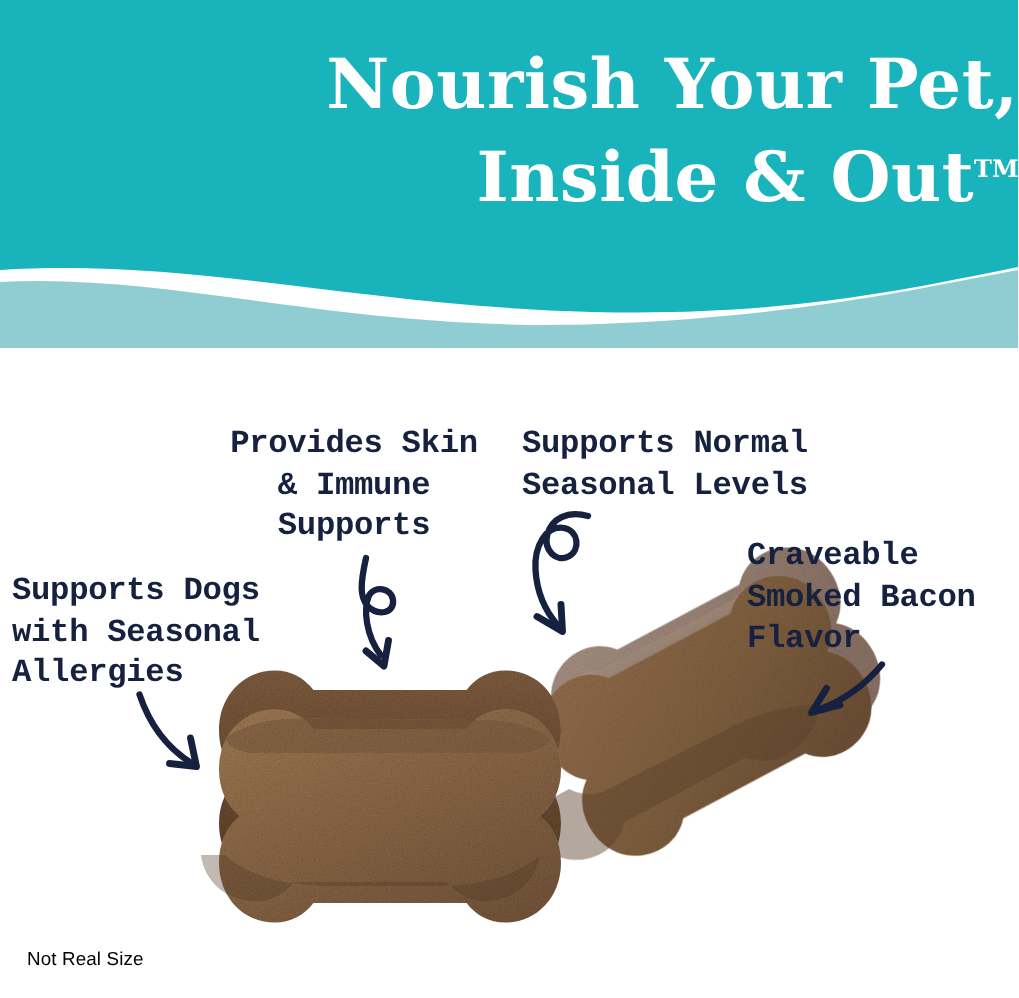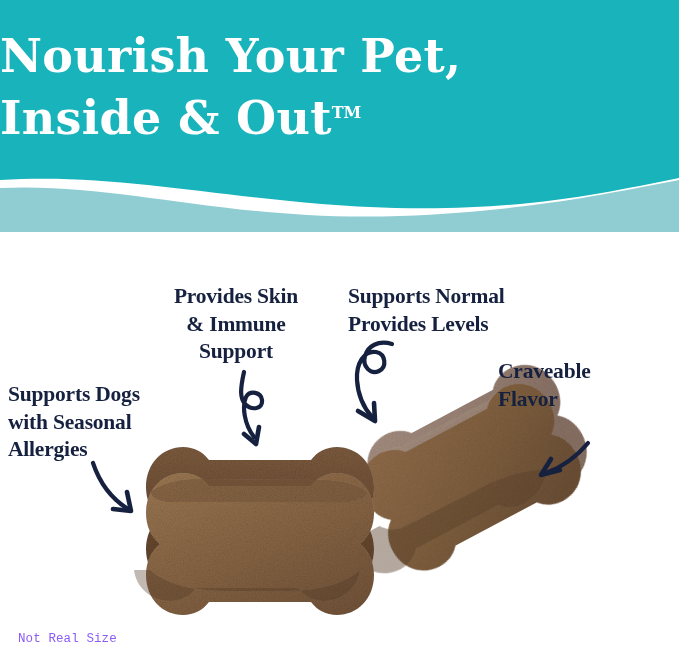--- a/index.html
+++ b/index.html
@@ -36,42 +36,42 @@
     position: absolute;
     left: 0;
     top: 0;
     display: block;
   }
   .banner-title {
     position: absolute;
     left: 0;
     top: 26px;
     width: 679px;
-    text-align: left;
+    text-align: right;
     color: #ffffff;
     font-family: "DejaVu Serif", "Liberation Serif", serif;
     font-weight: bold;
     font-size: 46px;
     line-height: 1.34;
     letter-spacing: 0.3px;
     z-index: 3;
   }
   .banner-line { display: block; white-space: nowrap; }
   .tm {
     font-size: 16px;
     vertical-align: super;
     font-weight: bold;
     letter-spacing: 0;
   }
 
   
   .callout {
     position: absolute;
     color: #16213f;
-    font-family: Liberation Serif, serif;
+    font-family: Liberation Mono, monospace;
     font-weight: bold;
     font-size: 21.5px;
     line-height: 1.28;
     letter-spacing: -0.2px;
     z-index: 4;
   }
   .callout .ln { display: block; white-space: nowrap; }
 
   #callout-allergies { left: 8px;   top: 381px; width: 200px; }
   #callout-skin      { left: 148px; top: 283px; width: 176px; text-align: center; }
@@ -93,22 +93,22 @@
     left: 0; top: 0;
     width: 679px; height: 665px;
     z-index: 2;
   }
 
   
   .footnote {
     position: absolute;
     left: 18px;
     top: 632px;
-    color: #8b5cf6;
-    font-family: Liberation Mono, monospace;
+    color: #000000;
+    font-family: Liberation Sans, sans-serif;
     font-size: 12.5px;
     font-weight: normal;
     letter-spacing: 0.1px;
     z-index: 6;
   }
 </style>
 </head>
 <body>
 
 <div id="infographic">
@@ -264,28 +264,29 @@
 
   <div class="callout" id="callout-allergies">
     <span class="ln">Supports Dogs</span>
     <span class="ln">with Seasonal</span>
     <span class="ln">Allergies</span>
   </div>
 
   <div class="callout" id="callout-skin">
     <span class="ln">Provides Skin</span>
     <span class="ln">&amp; Immune</span>
-    <span class="ln">Support</span>
+    <span class="ln">Supports</span>
   </div>
 
   <div class="callout" id="callout-histamine">
     <span class="ln">Supports Normal</span>
-    <span class="ln">Provides Levels</span>
+    <span class="ln">Seasonal Levels</span>
   </div>
 
   <div class="callout" id="callout-flavor">
     <span class="ln">Craveable</span>
+    <span class="ln">Smoked Bacon</span>
     <span class="ln">Flavor</span>
   </div>
 
   <div class="footnote">Not Real Size</div>
 
 </div>
 
 </body></html>

